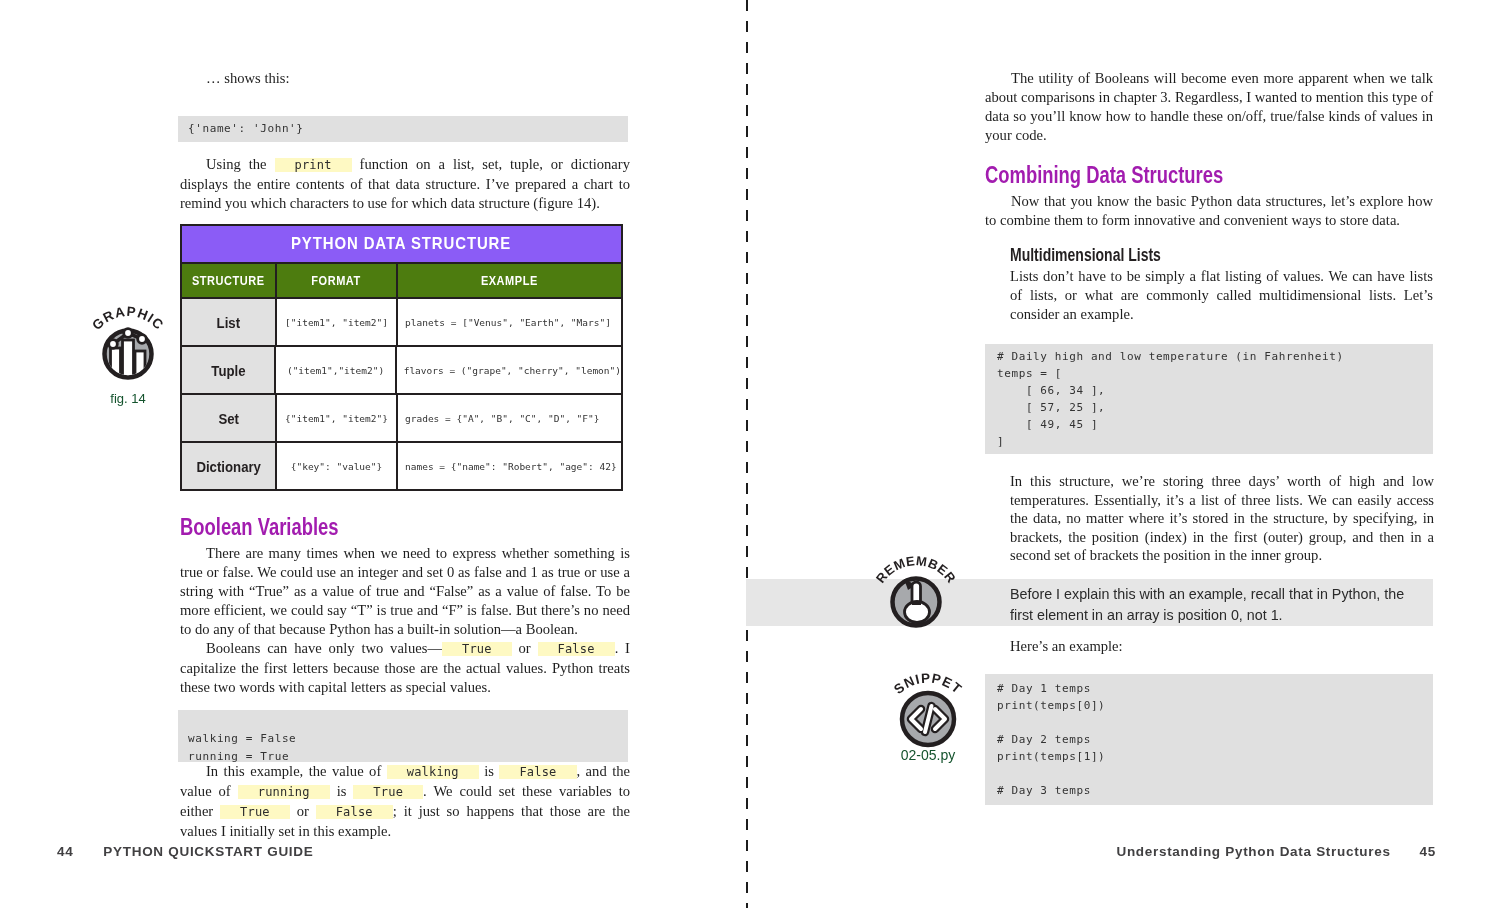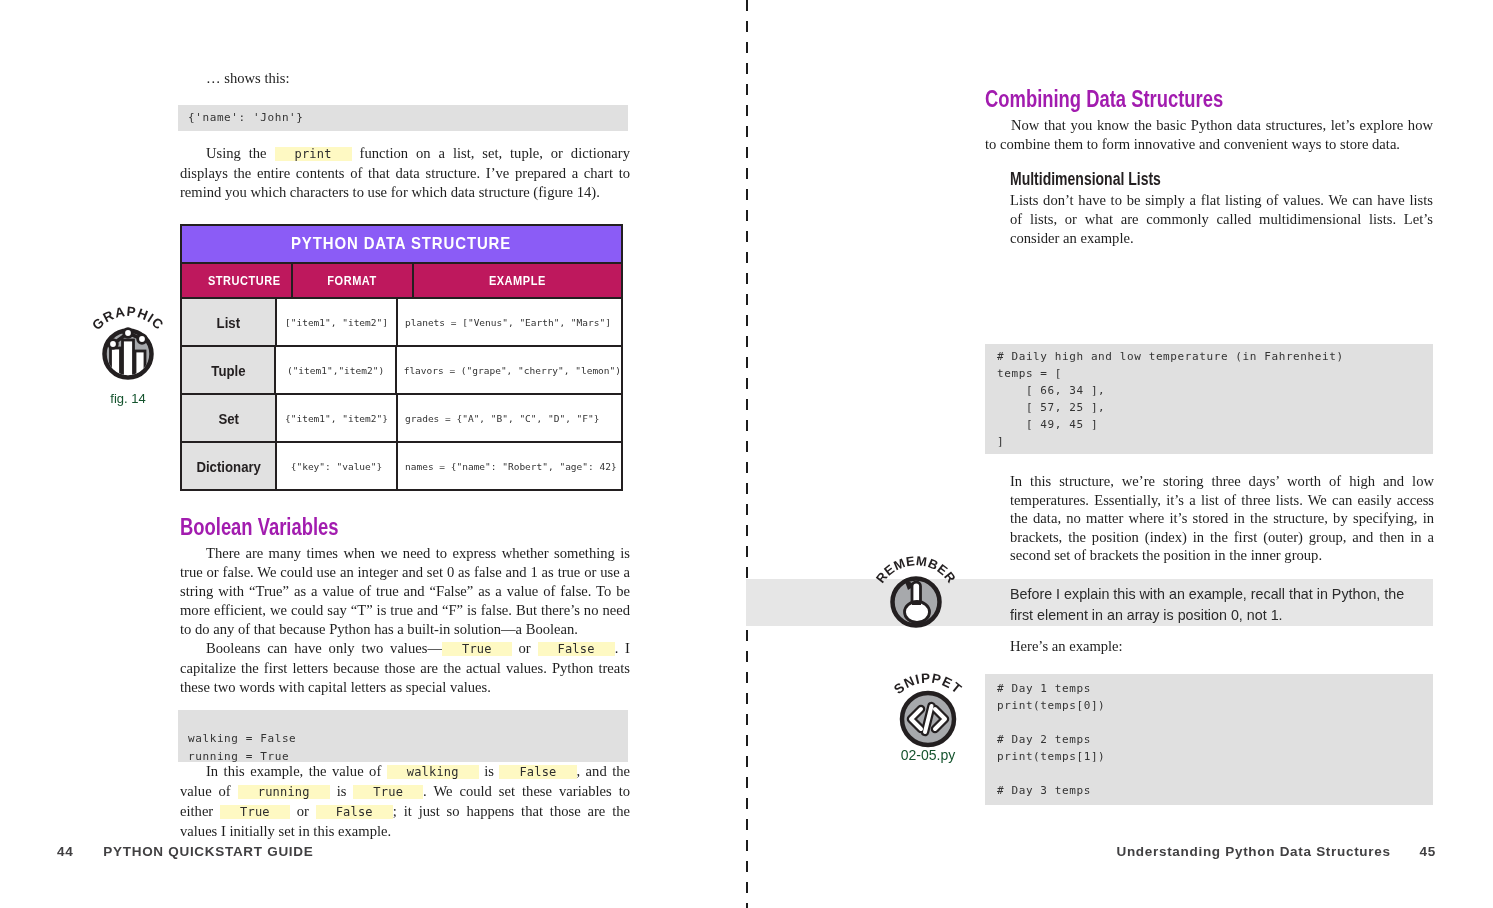--- a/index.html
+++ b/index.html
@@ -21,22 +21,22 @@
   }
   
   .h1{font-family:"Liberation Sans", sans-serif;font-weight:800;font-size:23px;line-height:26px;color:#a21caf;}
   .h2{font-family:"Liberation Sans", sans-serif;font-weight:800;font-size:17.5px;line-height:20px;color:#231f20;}
   .condL{display:inline-block;transform:scaleX(0.8);transform-origin:0 50%;white-space:nowrap;}
   .condC{display:inline-block;transform:scaleX(0.88);transform-origin:50% 50%;white-space:nowrap;}
   
   .pytable{width:443px;border:2px solid #231f20;background:#ffffff;}
   .pt-title{background:#8b5cf6;color:#ffffff;height:36px;line-height:36px;text-align:center;
     font-family:"Liberation Sans", sans-serif;font-weight:700;font-size:17px;letter-spacing:1px;}
-  .pt-head{display:flex;background:#be185d;color:#ffffff;height:33px;
-    font-family:"Liberation Sans", sans-serif;font-weight:700;font-size:12.5px;letter-spacing:0.6px;border-top:2px solid #231f20;padding-left:16px;}
+  .pt-head{display:flex;background:#4d7c0f;color:#ffffff;height:33px;
+    font-family:"Liberation Sans", sans-serif;font-weight:700;font-size:12.5px;letter-spacing:0.6px;border-top:2px solid #231f20;}
   .pt-head .cell{display:flex;align-items:center;justify-content:center;}
   .pt-row{display:flex;height:46px;border-top:2px solid #231f20;background:#ffffff;}
   .cell-c1{width:93px;border-right:2px solid #231f20;display:flex;align-items:center;justify-content:center;}
   .cell-c2{width:119px;border-right:2px solid #231f20;display:flex;align-items:center;justify-content:center;}
   .cell-c3{flex:1;display:flex;align-items:center;padding-left:7px;}
   .pt-row .cell-c1{background:#e1e1e1;font-family:"Liberation Sans", sans-serif;font-weight:700;font-size:15px;color:#231f20;}
   .mono-s{font-family:"DejaVu Sans Mono", monospace;font-size:9.5px;color:#333333;white-space:pre;}
   
   .band{background:#e6e6e6;}
   .callout{font-family:"Liberation Sans", sans-serif;font-size:14.3px;line-height:20.5px;color:#2a2a2a;text-align:left;}
@@ -49,21 +49,21 @@
 </style>
 </head>
 <body>
 
 <div class="abs divider" style="left:746px;top:0;height:908px;"></div>
 
 <div class="abs" style="left:0;top:0;width:746px;height:908px;">
 
   <div class="abs bodytext" style="left:180px;top:69px;width:450px;">
     <p class="ind">… shows this:</p>
-    <pre class="codeblock" style="margin:17px 0 0 -2px;width:450px;height:26px;padding:5px 10px;line-height:16px;">{'name': 'John'}</pre>
+    <pre class="codeblock" style="margin:28px 0 0 -2px;width:450px;height:26px;padding:5px 10px;line-height:16px;">{'name': 'John'}</pre>
     <p class="ind" style="margin-top:13px;">Using the <span class="hl">print</span> function on a list, set, tuple, or dictionary displays the entire contents of that data structure. I’ve prepared a chart to remind you which characters to use for which data structure (figure 14).</p>
   </div>
 
   <svg class="abs" style="left:83px;top:288px;" width="90" height="100" viewBox="0 0 90 100">
     <defs>
       <path id="arcG" d="M 9 54 A 38 38 0 0 1 81 54" fill="none"></path>
       <clipPath id="clipG">
           <circle cx="45" cy="66" r="21.2"></circle>
         </clipPath>
     </defs>
@@ -162,20 +162,21 @@
   <div class="abs footer" style="left:57px;top:844px;">
     <span>44</span>
     <span style="display:inline-block;width:21px;"></span>
     <span>PYTHON QUICKSTART GUIDE</span>
   </div>
 </div>
 
 <div class="abs" style="left:748px;top:0;width:745px;height:908px;">
 
   <div class="abs bodytext" style="left:237px;top:69px;width:448px;">
+    <p class="ind">The utility of Booleans will become even more apparent when we talk about comparisons in chapter 3. Regardless, I wanted to mention this type of data so you’ll know how to handle these on/off, true/false kinds of values in your code.</p>
     <div class="h1" style="margin-top:17px;"><span class="condL">Combining Data Structures</span></div>
     <p class="ind" style="margin-top:4px;">Now that you know the basic Python data structures, let’s explore how to combine them to form innovative and convenient ways to store data.</p>
     <div class="h2" style="margin-top:15px;margin-left:25px;"><span class="condL">Multidimensional Lists</span></div>
     <p style="margin-top:2px;margin-left:25px;width:423px;">Lists don’t have to be simply a flat listing of values. We can have lists of lists, or what are commonly called multidimensional lists. Let’s consider an example.</p>
   </div>
 
   <pre class="abs codeblock" style="left:237px;top:344px;width:448px;height:110px;padding:4px 12px;line-height:17px;margin:0;"># Daily high and low temperature (in Fahrenheit)
 temps = [
     [ 66, 34 ],
     [ 57, 25 ],

